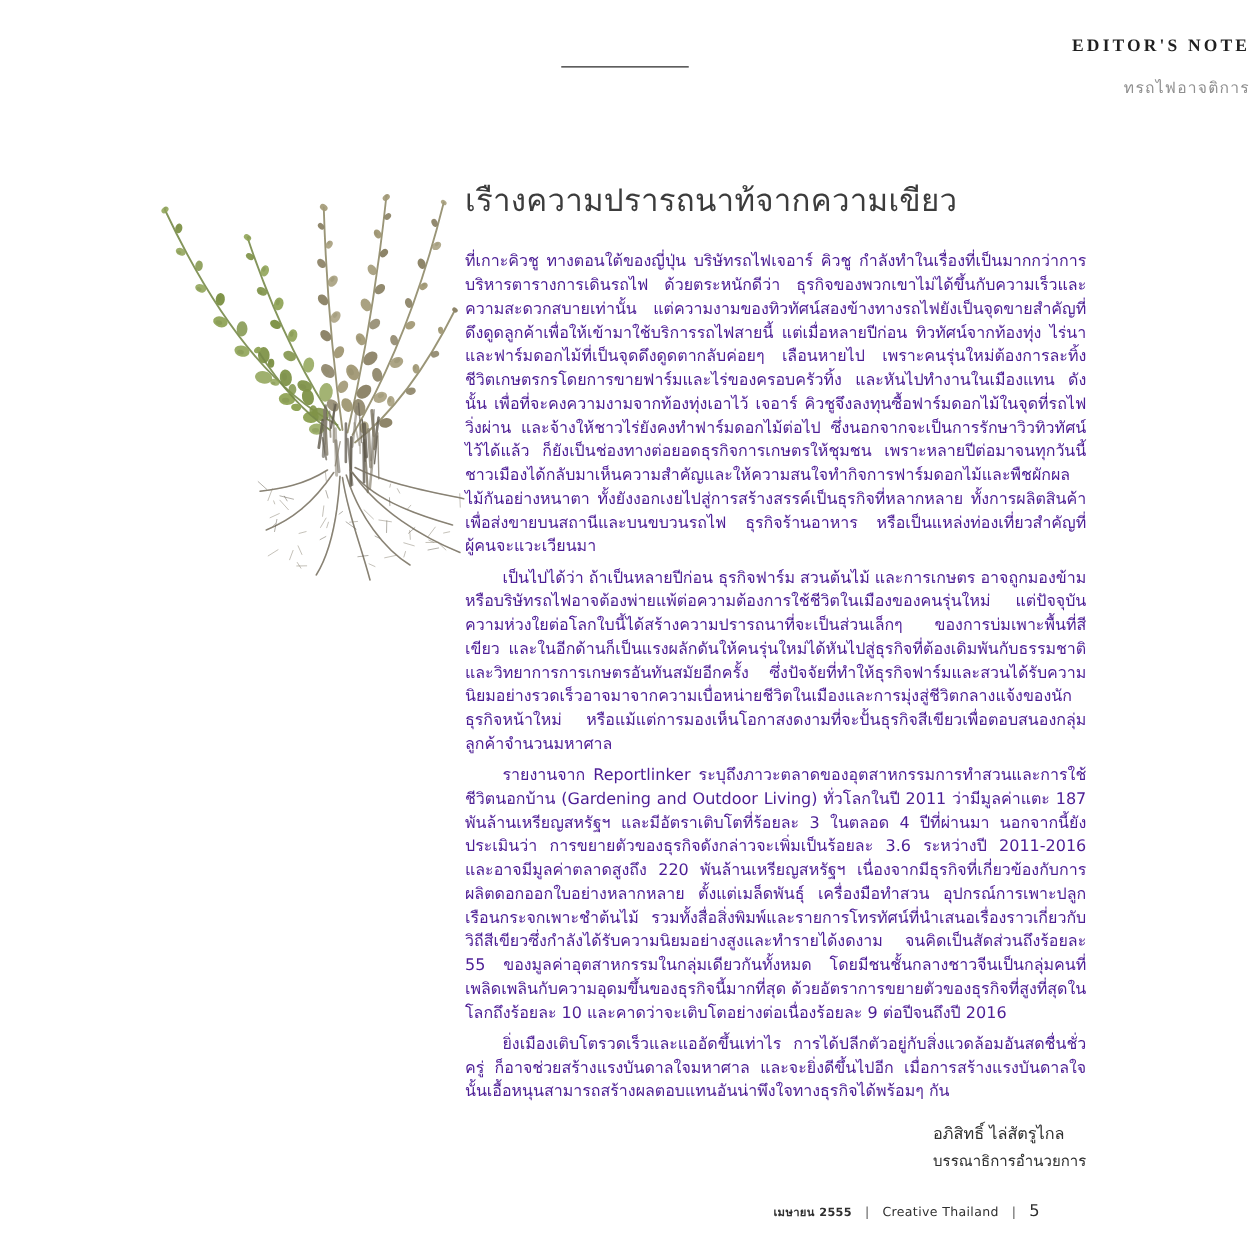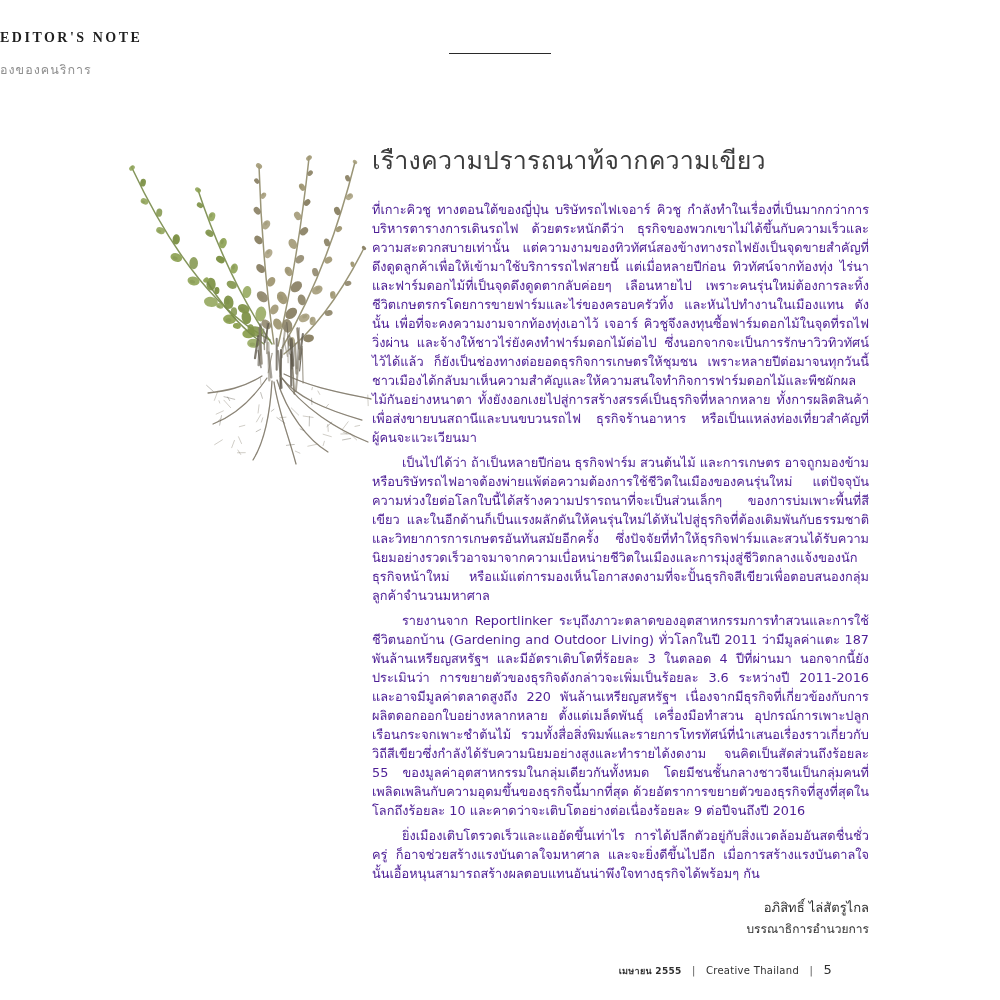--- a/index.html
+++ b/index.html
@@ -5,21 +5,21 @@
   html,body{margin:0;padding:0;}
   body{
     width:1000px;height:1000px;position:relative;overflow:hidden;
     background:#ffffff;
     font-family:"DejaVu Sans","Liberation Sans",sans-serif;
     -webkit-font-smoothing:antialiased;
   }
   
   .page-header{
     position:absolute;top:30px;left:0;width:100%;
-    text-align:left;
+    text-align:right;
   }
   .header-en{
     font-family:"Liberation Serif","DejaVu Serif",serif;
     font-size:14px;letter-spacing:2.5px;color:#1f1f1f;font-weight:600;
   }
   .header-rule{
     width:102px;height:0;border-top:1.6px solid #2a2a2a;
     margin:7px auto 6px auto;
   }
   .header-th{
@@ -37,21 +37,21 @@
   .body-text p{
     font-size:12.8px;line-height:19px;text-align:justify;
     margin:0 0 6px 0;color:#4c1d95;
   }
   .body-text p.indent{text-indent:30px;}
   
   .signature-wrap{
     margin-top:14px;text-align:right;
   }
   .signature{
-    display:inline-block;text-align:right;
+    display:inline-block;text-align:left;
   }
   .signature .sig-name{font-size:13px;color:#2e2e2e;line-height:1.7;}
   .signature .sig-role{font-size:12px;color:#2e2e2e;line-height:1.7;}
   
   .illustration{
     position:absolute;left:112px;top:148px;width:268px;height:335px;
   }
   
   .page-footer{
     position:absolute;top:962px;left:0;width:832px;
@@ -61,21 +61,21 @@
   .page-footer .footer-issue{font-weight:600;font-size:9px;color:#2f2f2f;}
   .page-footer .footer-mag{font-size:10px;color:#2f2f2f;}
   .page-footer .footer-page{font-size:13px;color:#2f2f2f;}
 </style>
 </head>
 <body>
 
 <div class="page-header">
   <div class="header-en">EDITOR'S NOTE</div>
   <div class="header-rule"></div>
-  <div class="header-th">องของคนริการ</div>
+  <div class="header-th">ทรถไฟอาจติการ</div>
 </div>
 
 <svg class="illustration" viewBox="0 0 268 335" id="fern-svg" aria-hidden="true">
     <path d="M158,192 Q82,152 20,20" fill="none" stroke="#778a49" stroke-width="1.5" stroke-linecap="round" opacity="0.9"></path>
     <ellipse cx="136.6821399258483" cy="185.75707737299024" rx="6.351322805125323" ry="4.572952419690233" transform="rotate(-182.9903586236967 136.6821399258483 185.75707737299024)" fill="#90a457" opacity="0.9857376130603894"></ellipse>
     <ellipse cx="134.33322433392442" cy="169.64993486346964" rx="6.570615524844659" ry="4.730843177888155" transform="rotate(-103.7703506714978 134.33322433392442 169.64993486346964)" fill="#7f9348" opacity="0.9512867191393332"></ellipse>
     <ellipse cx="117.6006745862436" cy="171.22980494468086" rx="6.564568027178569" ry="4.726488979568569" transform="rotate(-176.74325723955664 117.6006745862436 171.22980494468086)" fill="#90a457" opacity="0.9553695432540819"></ellipse>
     <ellipse cx="118.6006745862436" cy="170.22980494468086" rx="2.954055612230356" ry="1.9693704081535706" transform="rotate(-176.74325723955664 117.6006745862436 171.22980494468086)" fill="#778a49" opacity="0.35"></ellipse>
     <ellipse cx="116.64327733732722" cy="154.20563444231522" rx="6.727672838327988" ry="4.843924443596151" transform="rotate(-97.90764672406112 116.64327733732722 154.20563444231522)" fill="#7f9348" opacity="0.9432126176372229"></ellipse>
     <ellipse cx="117.64327733732722" cy="153.20563444231522" rx="3.0274527772475945" ry="2.0183018514983964" transform="rotate(-97.90764672406112 116.64327733732722 154.20563444231522)" fill="#778a49" opacity="0.35"></ellipse>

